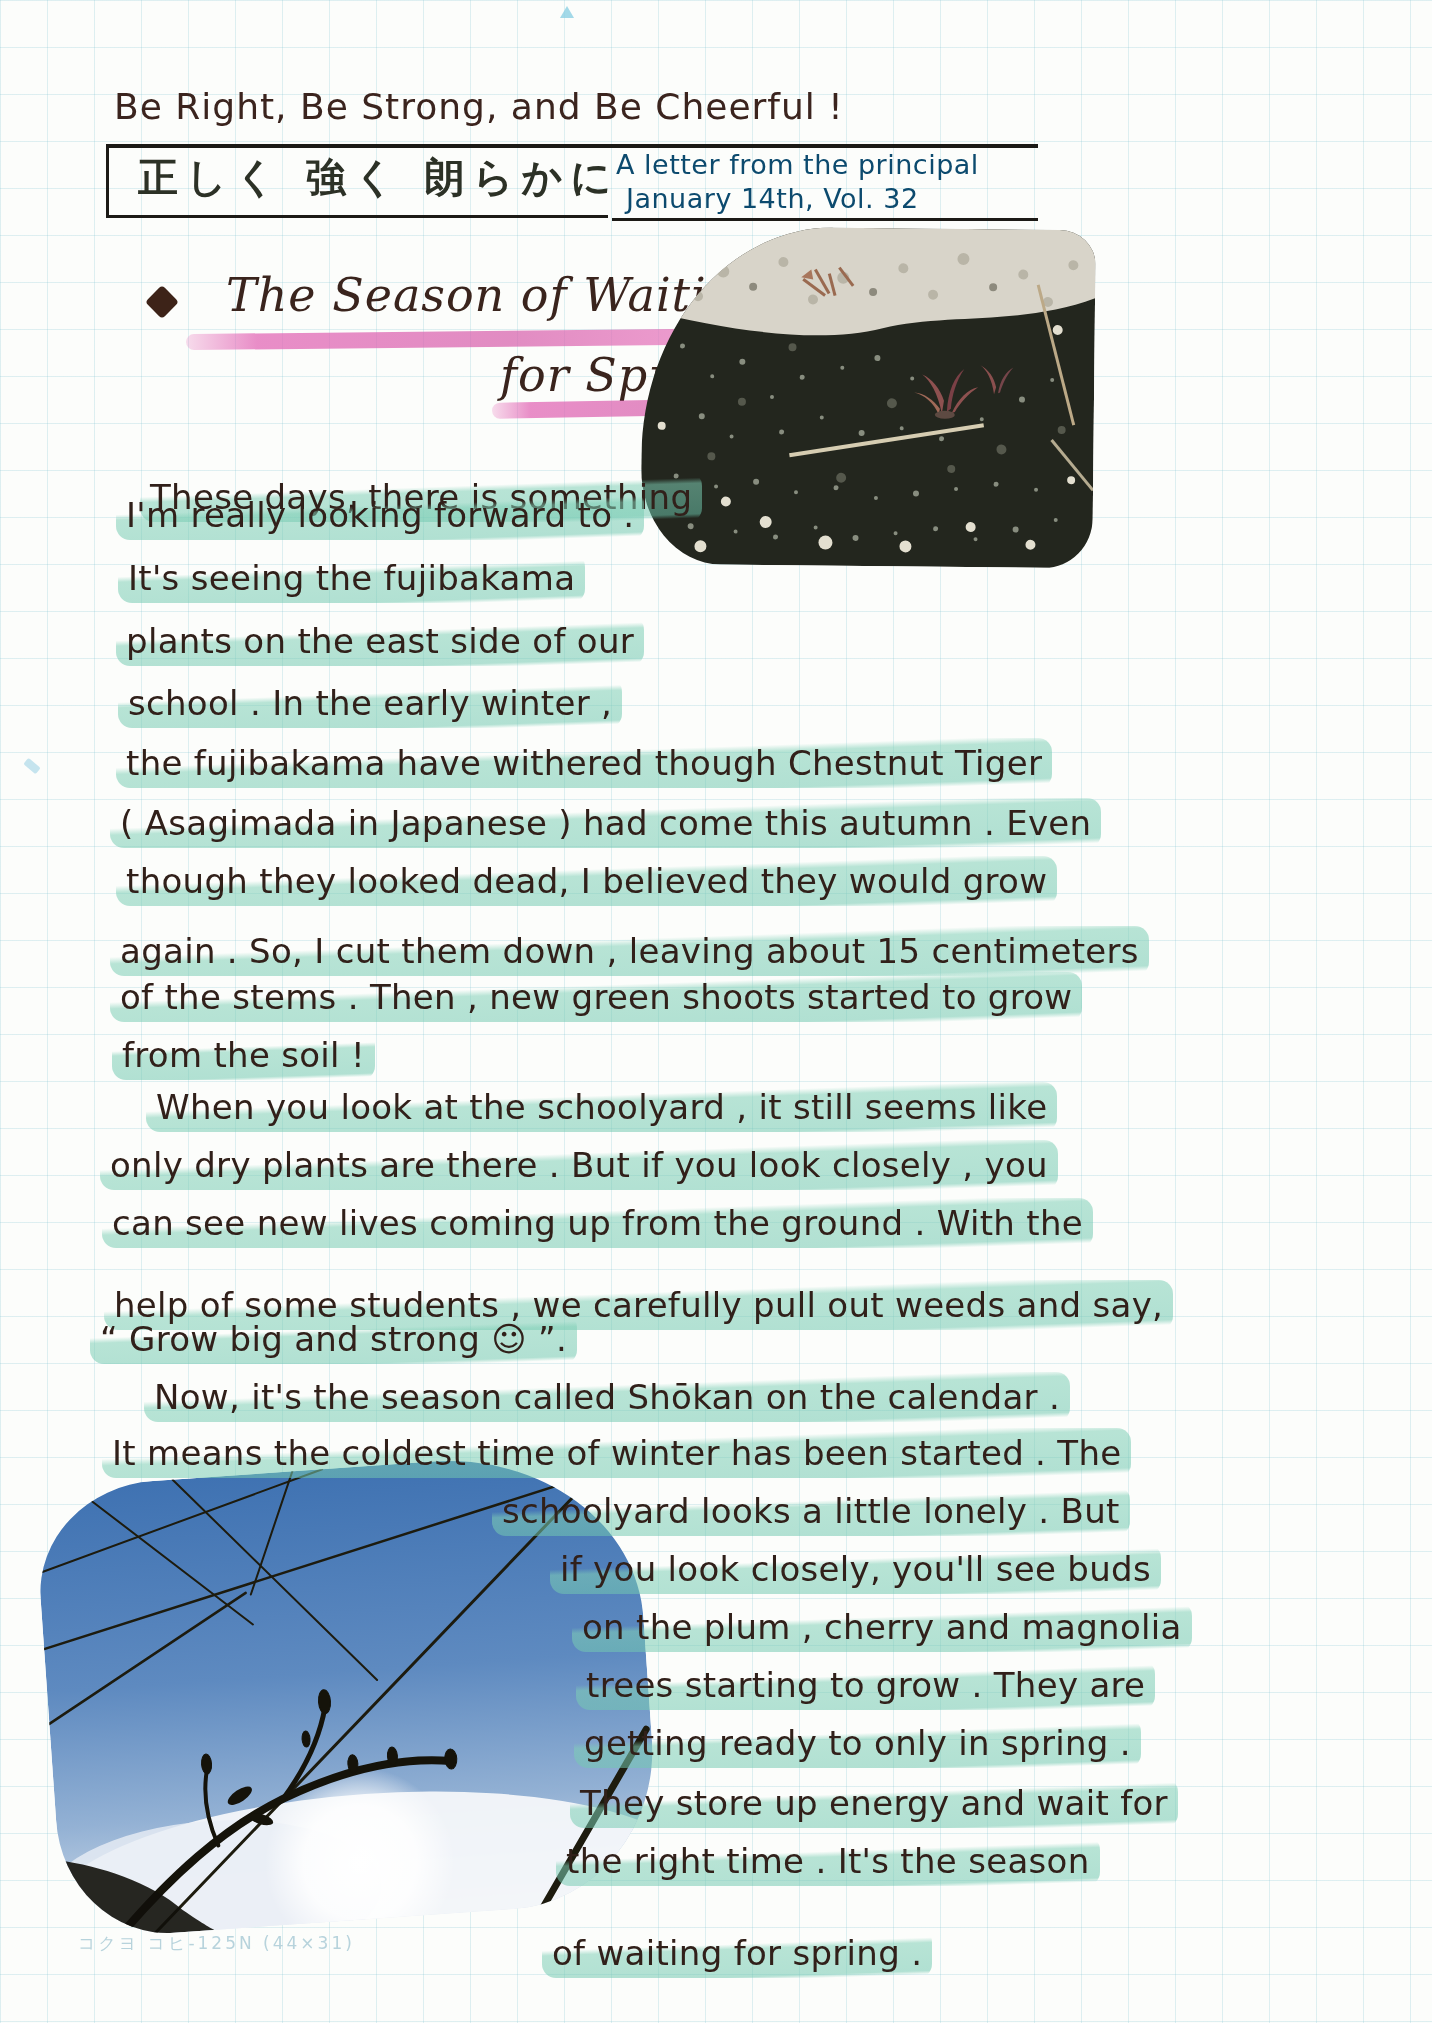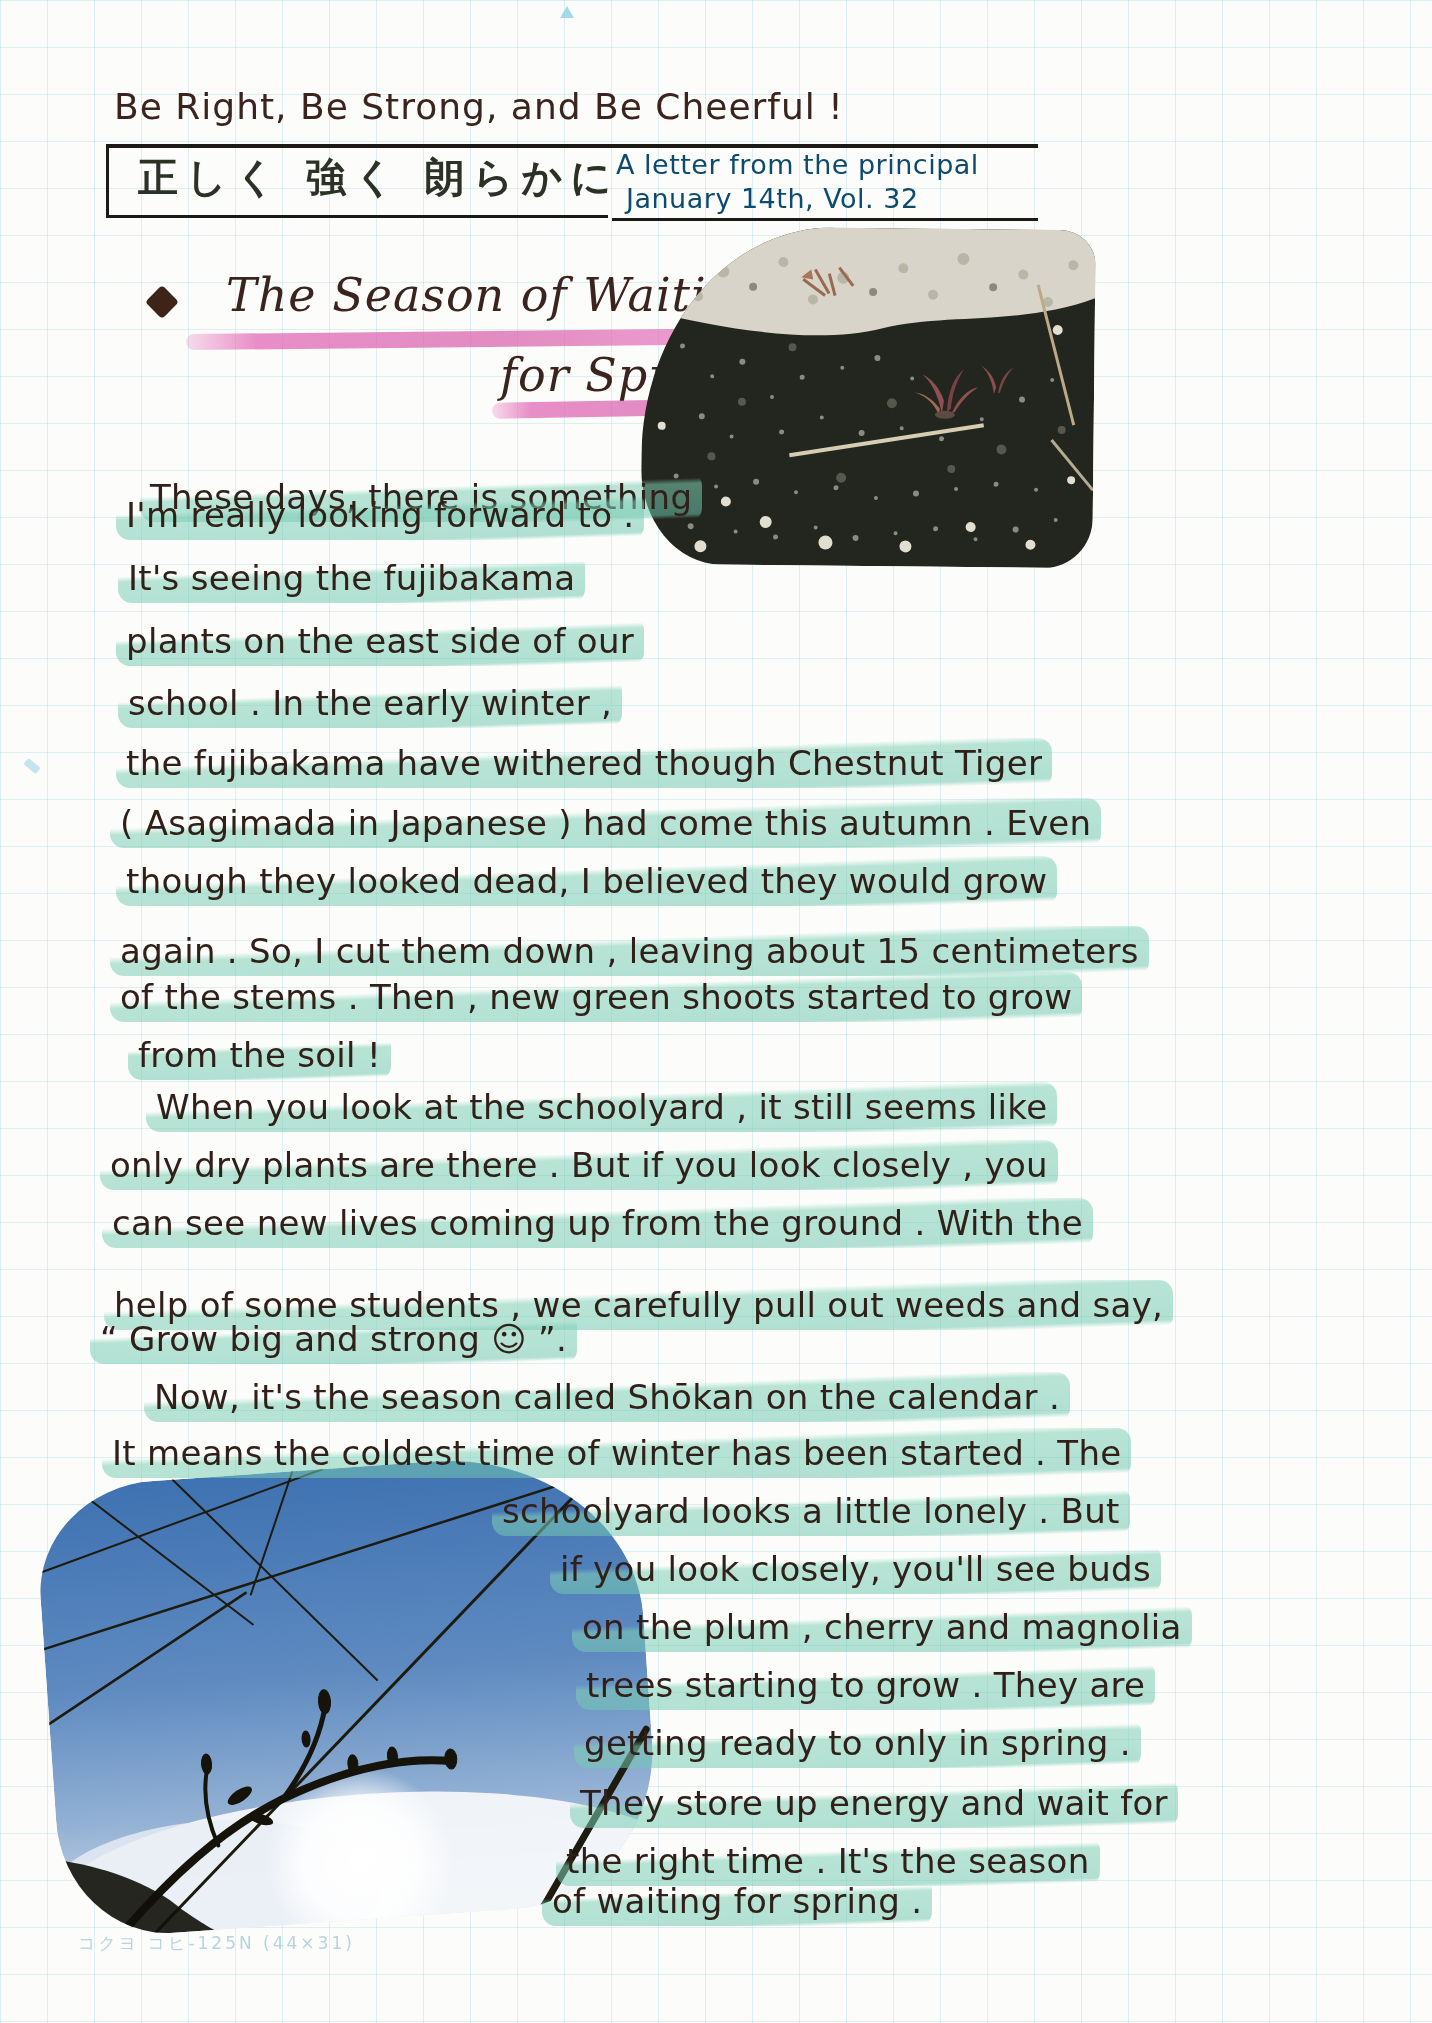--- a/index.html
+++ b/index.html
@@ -255,30 +255,30 @@
 <div class="line hl" style="left:140px;top:428px;margin-top:44px;">These days, there is something</div>
 <div class="line hl" style="left:116px;top:490px;">I'm really looking forward to .</div>
 <div class="line hl" style="left:118px;top:553px;">It's seeing the fujibakama</div>
 <div class="line hl" style="left:116px;top:616px;">plants on the east side of our</div>
 <div class="line hl" style="left:118px;top:678px;">school .  In the early winter ,</div>
 <div class="line hl" style="left:116px;top:738px;">the fujibakama have withered though Chestnut Tiger</div>
 <div class="line hl" style="left:110px;top:798px;">( Asagimada in Japanese ) had come this autumn .  Even</div>
 <div class="line hl" style="left:116px;top:856px;">though they looked dead,  I believed they would grow</div>
 <div class="line hl" style="left:110px;top:914px;margin-top:12px;">again .  So, I cut them down ,  leaving about 15 centimeters</div>
 <div class="line hl" style="left:110px;top:972px;">of the stems .   Then ,  new green shoots started to grow</div>
-<div class="line hl" style="left:128px;top:1030px;">from the soil !</div>
+<div class="line hl" style="left:112px;top:1030px;">from the soil !</div>
 <div class="line hl" style="left:146px;top:1082px;">When you look at the schoolyard ,  it still seems like</div>
 <div class="line hl" style="left:100px;top:1140px;">only dry plants are there .   But if you look closely ,  you</div>
 <div class="line hl" style="left:102px;top:1198px;">can see new lives coming up from the ground .  With the</div>
 <div class="line hl" style="left:104px;top:1256px;margin-top:24px;">help of some students ,  we carefully pull out weeds and say,</div>
 <div class="line hl" style="left:90px;top:1314px;">“ Grow big and strong ☺ ”.</div>
 <div class="line hl" style="left:144px;top:1372px;">Now,  it's the season called  Shōkan on the calendar .</div>
 <div class="line hl" style="left:102px;top:1428px;">It means the coldest time of winter has been started .  The</div>
 <div class="line hl" style="left:492px;top:1486px;">schoolyard looks a little lonely . But</div>
 <div class="line hl" style="left:550px;top:1544px;">if you look closely, you'll see buds</div>
 <div class="line hl" style="left:572px;top:1602px;">on the plum , cherry and magnolia</div>
 <div class="line hl" style="left:576px;top:1660px;">trees starting to grow .  They are</div>
 <div class="line hl" style="left:574px;top:1718px;">getting ready to only in spring .</div>
 <div class="line hl" style="left:570px;top:1778px;">They store up energy and wait for</div>
 <div class="line hl" style="left:556px;top:1836px;">the right time .  It's the season</div>
-<div class="line hl" style="left:542px;top:1876px;">of waiting for spring .</div>
+<div class="line hl" style="left:542px;top:1928px;">of waiting for spring .</div>
 
 <div class="abs paper-mark" style="left:78px;top:1932px;">コクヨ  コヒ-125N (44×31)</div>
 
 </body></html>

